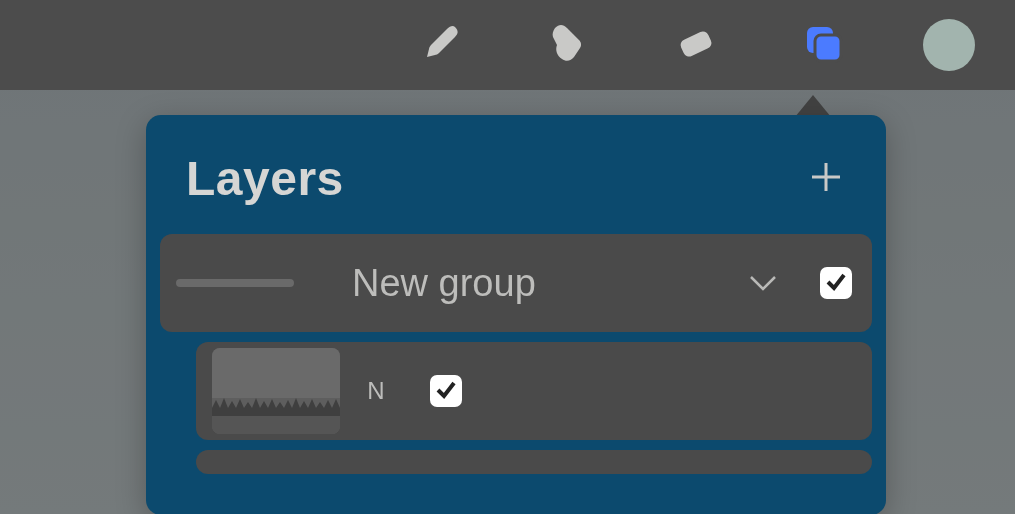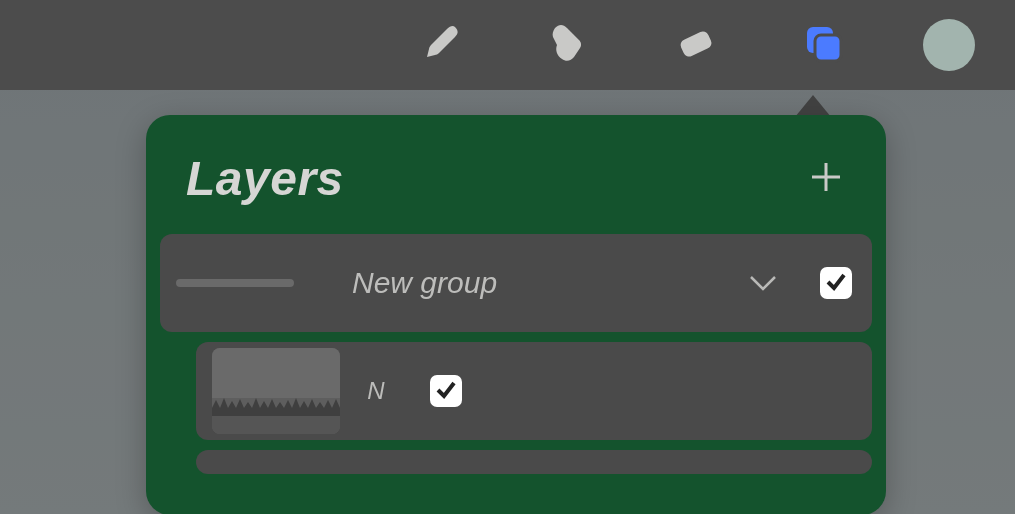--- a/index.html
+++ b/index.html
@@ -46,26 +46,25 @@
     border-right: 18px solid transparent;
     border-bottom: 22px solid #424242;
   }
 
   .layers-panel {
     position: absolute;
     top: 115px;
     left: 146px;
     width: 740px;
     height: 400px;
-    background: #14532d;
-    border-radius: 24px;
+    background: #0c4a6e;
+    border-radius: 15px;
     color: #d5d5d3;
     overflow: hidden;
     box-shadow: 0 8px 30px rgba(0,0,0,0.25);
-    font-style: italic;
   }
 
   .panel-header {
     display: flex;
     align-items: center;
     justify-content: space-between;
     padding: 36px 40px 28px 40px;
   }
   .panel-title {
     font-size: 48px;
@@ -106,21 +105,21 @@
     flex-shrink: 0;
   }
   .thumb .sky { position:absolute; top:0; left:0; right:0; height:58%; background:#6a6a6a; }
   .thumb .trees {
     position:absolute; left:0; right:0; bottom:18px; height:20px;
   }
   .thumb .ground { position:absolute; left:0; right:0; bottom:0; height:18px; background:#555; }
 
   .row-label {
     flex: 1;
-    font-size: 30px;
+    font-size: 38px;
     color: #bdbdbb;
     font-weight: 400;
   }
 
   .chevron { width: 34px; height: 34px; margin-right: 18px; }
   .chevron svg { width: 100%; height: 100%; stroke:#b9b9b7; fill:none; stroke-width:2.5; }
 
   .blend-badge {
     width: 28px;
     text-align: center;

